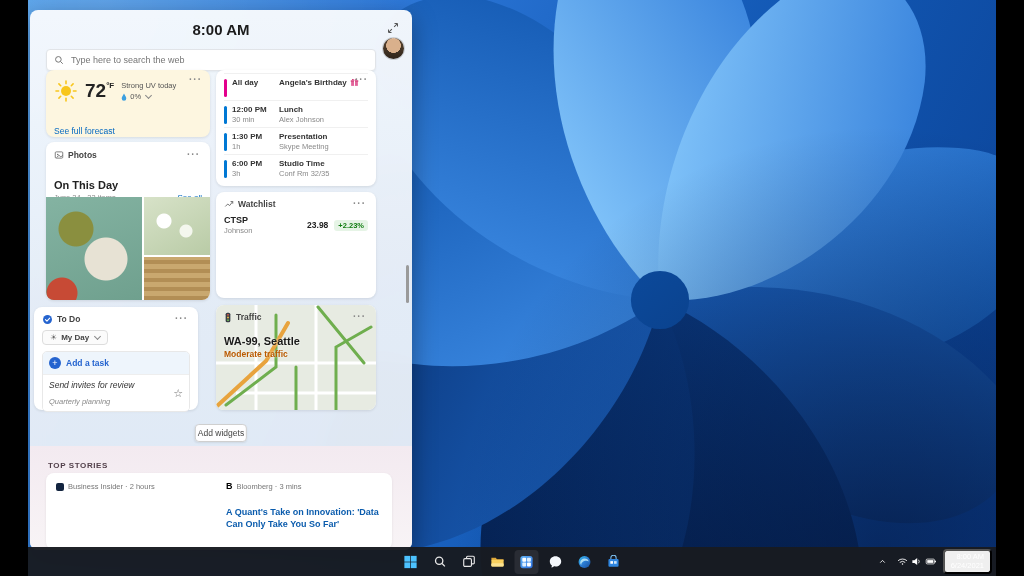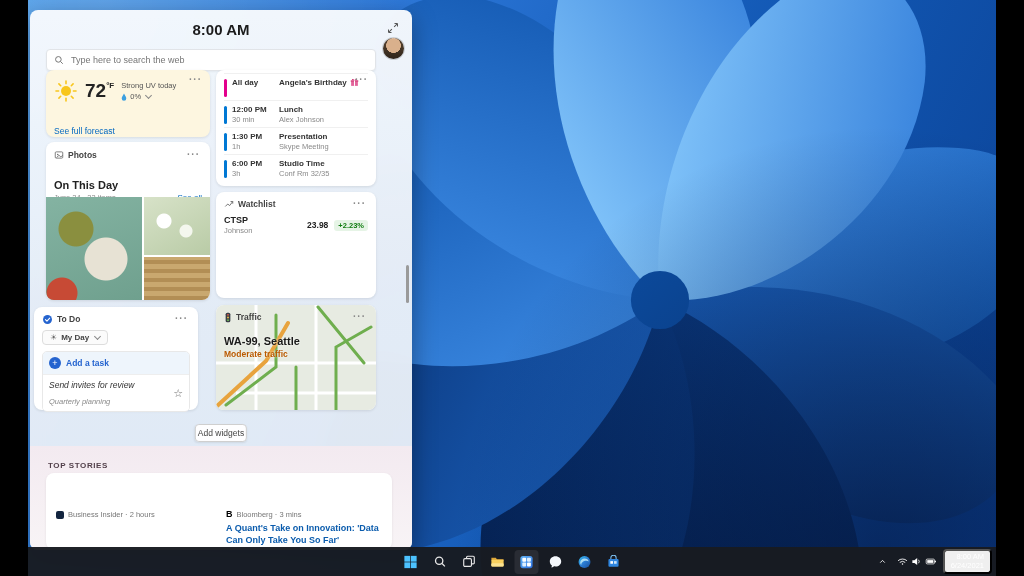--- a/index.html
+++ b/index.html
@@ -109,21 +109,21 @@
   .addw{position:absolute;top:414px;left:50%;transform:translateX(-50%);background:rgba(255,255,255,.95);
     border:1px solid #cfcfcf;border-radius:4px;font-size:8.5px;color:#444;padding:3px 2px;cursor:pointer;
     box-shadow:0 1px 2px rgba(0,0,0,.08);font-family:inherit;}
   
   .stories-bg{position:absolute;left:0;right:0;top:436px;bottom:0;
     background:linear-gradient(180deg,#f3eaf0 0%,#f8f4f6 100%);}
   .stories-label{position:absolute;top:451px;left:18px;font-size:8px;font-weight:700;letter-spacing:.6px;color:#52404a;}
   .stories-card{position:absolute;left:16px;top:463px;width:346px;height:77px;background:#fff;border-radius:8px;
     box-shadow:0 1px 3px rgba(0,0,0,.08);box-sizing:border-box;padding:9px 10px;
     display:grid;grid-template-columns:1fr 1fr;gap:14px;}
-  .story{display:flex;flex-direction:column;gap:4px;cursor:pointer;min-width:0;margin-top:28px;}
+  .story{display:flex;flex-direction:column;gap:16px;cursor:pointer;min-width:0;}
   .story-meta{display:flex;align-items:center;gap:4px;font-size:7.5px;color:#777;}
   .logo-bi{width:8px;height:8px;border-radius:2px;background:#13243f;flex:none;}
   .logo-b{font-size:9px;font-weight:800;color:#000;line-height:1;flex:none;}
   .headline{font-size:9px;line-height:1.3;color:#0b5cad;font-weight:600;}
   
   .scroll-thumb{position:absolute;right:3px;top:255px;width:3px;height:38px;border-radius:2px;background:#9a9a9a;cursor:pointer;}
   
   .taskbar{position:absolute;left:28px;right:28px;bottom:0;height:29px;background:rgba(24,27,33,.97);
     display:flex;align-items:center;}
   .tb-center{position:absolute;left:50%;top:0;bottom:0;transform:translateX(-50%);

